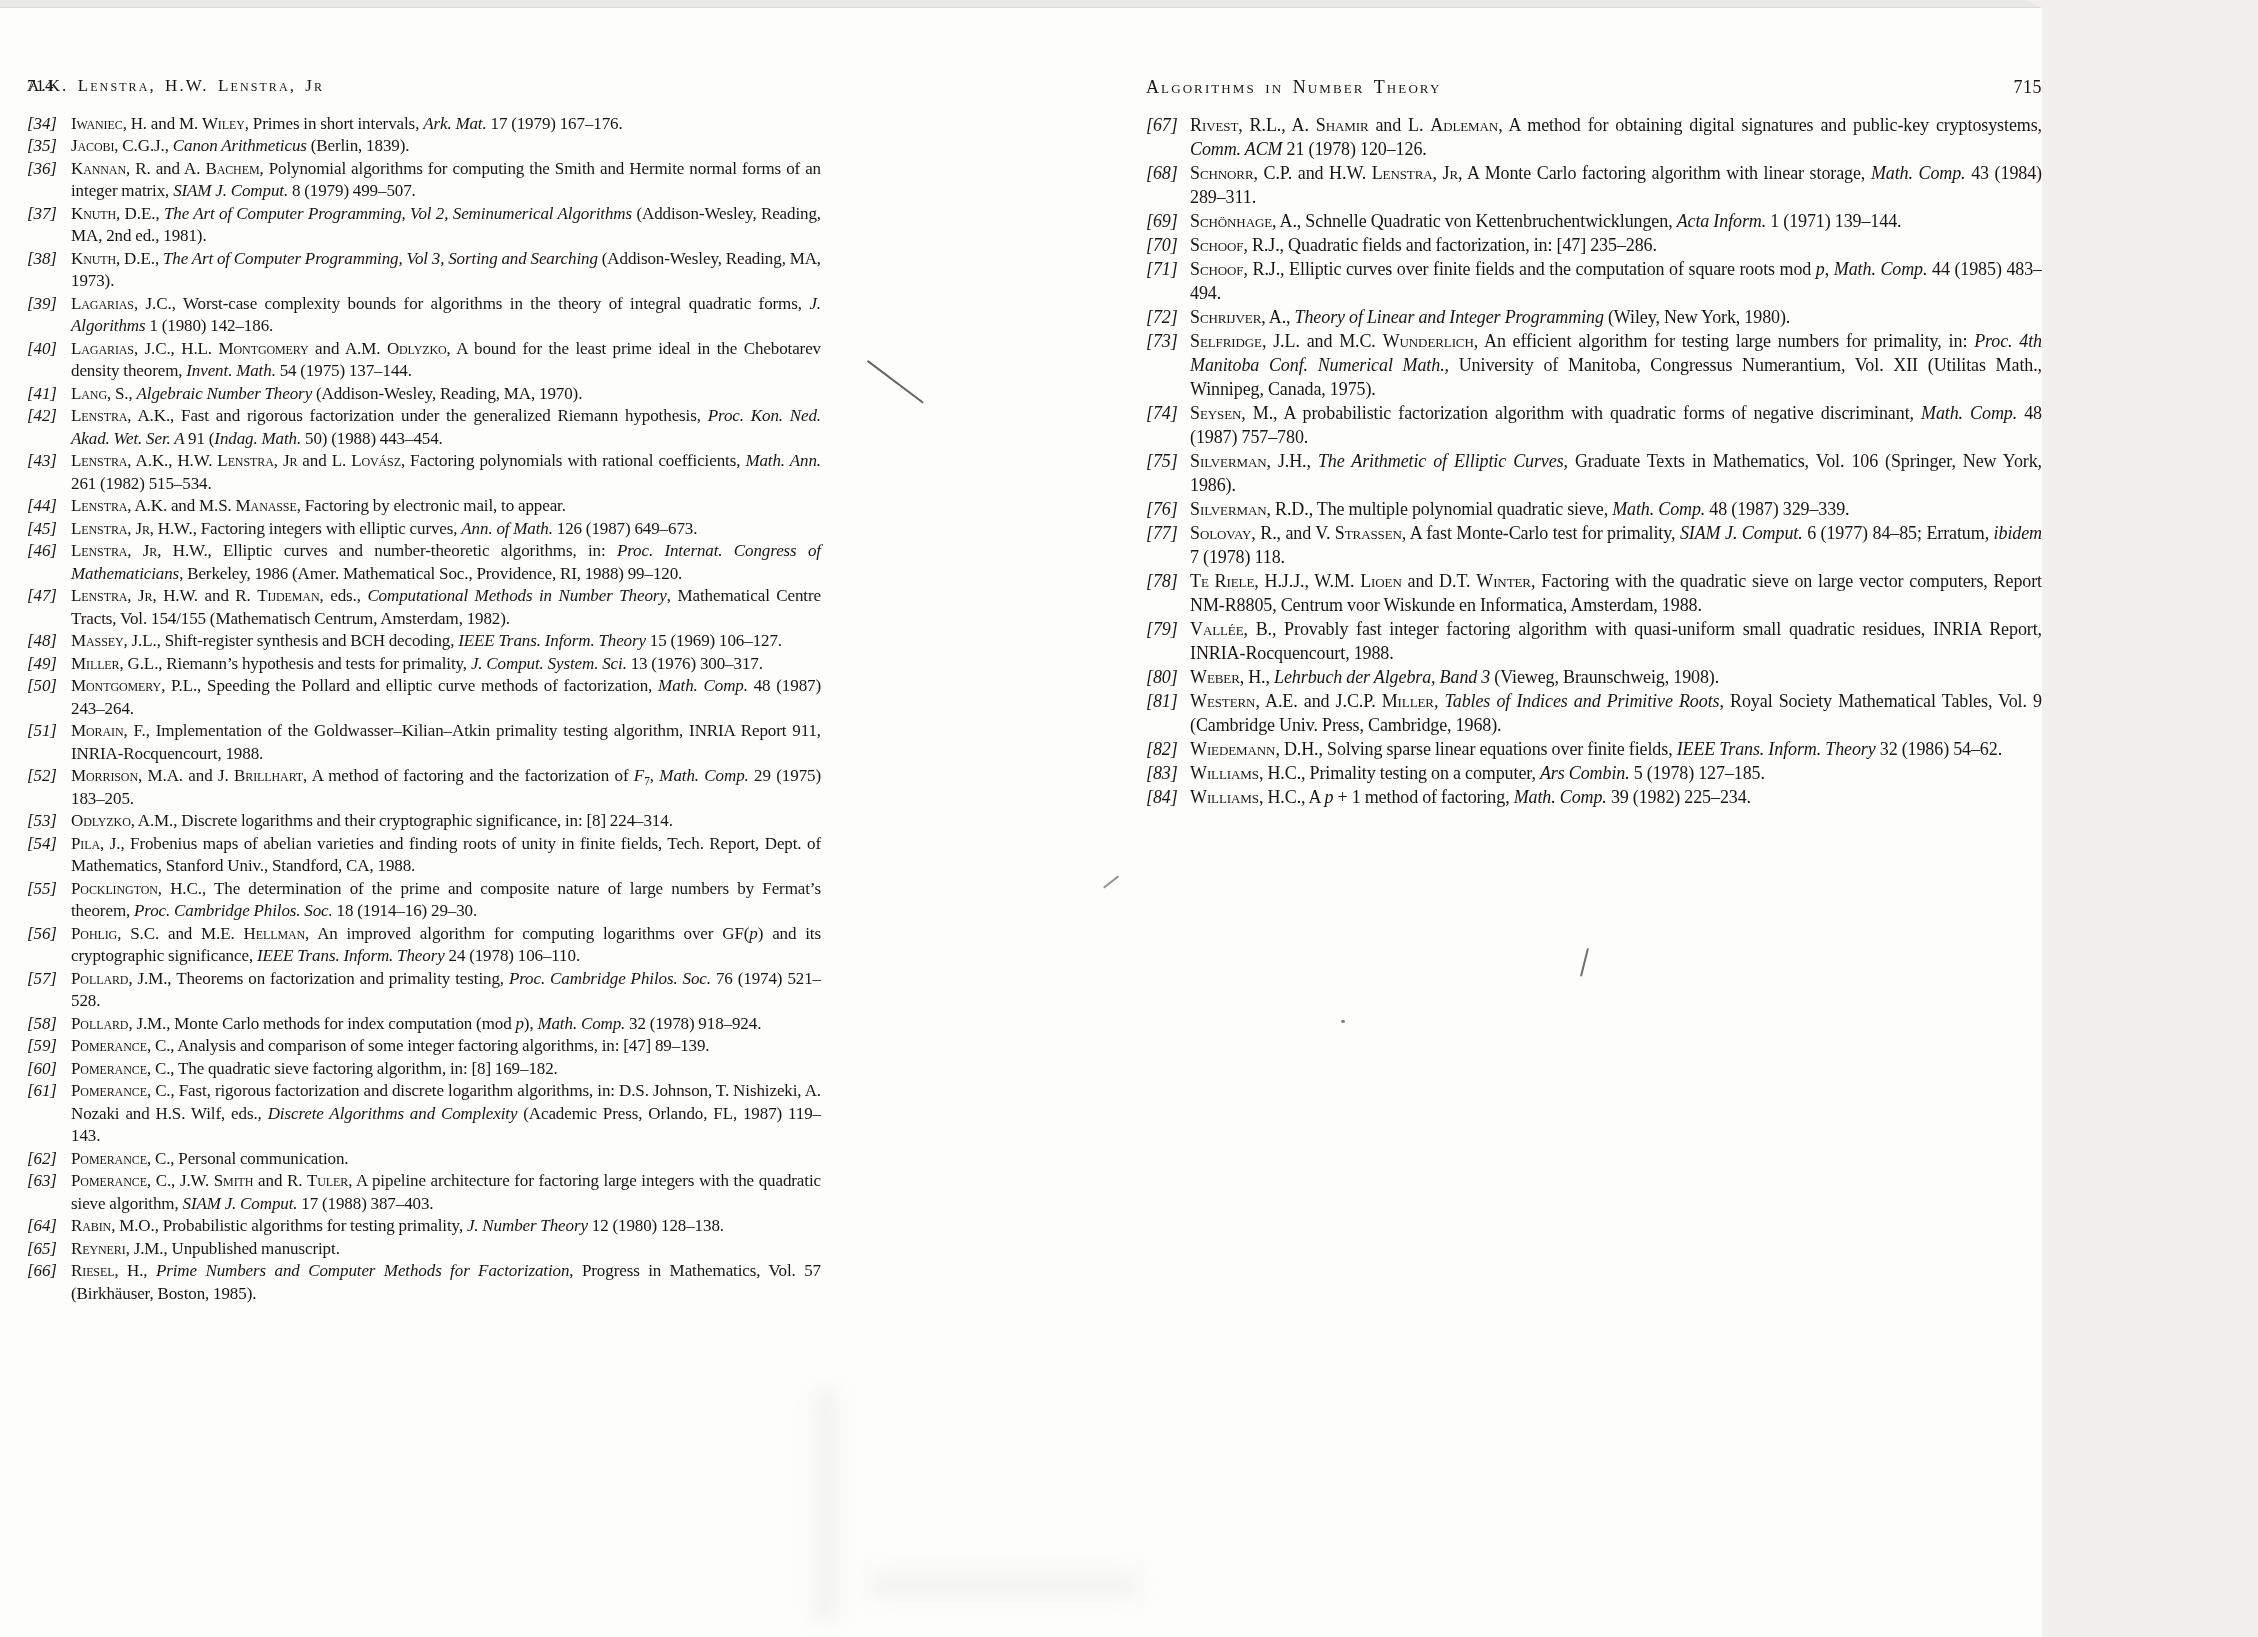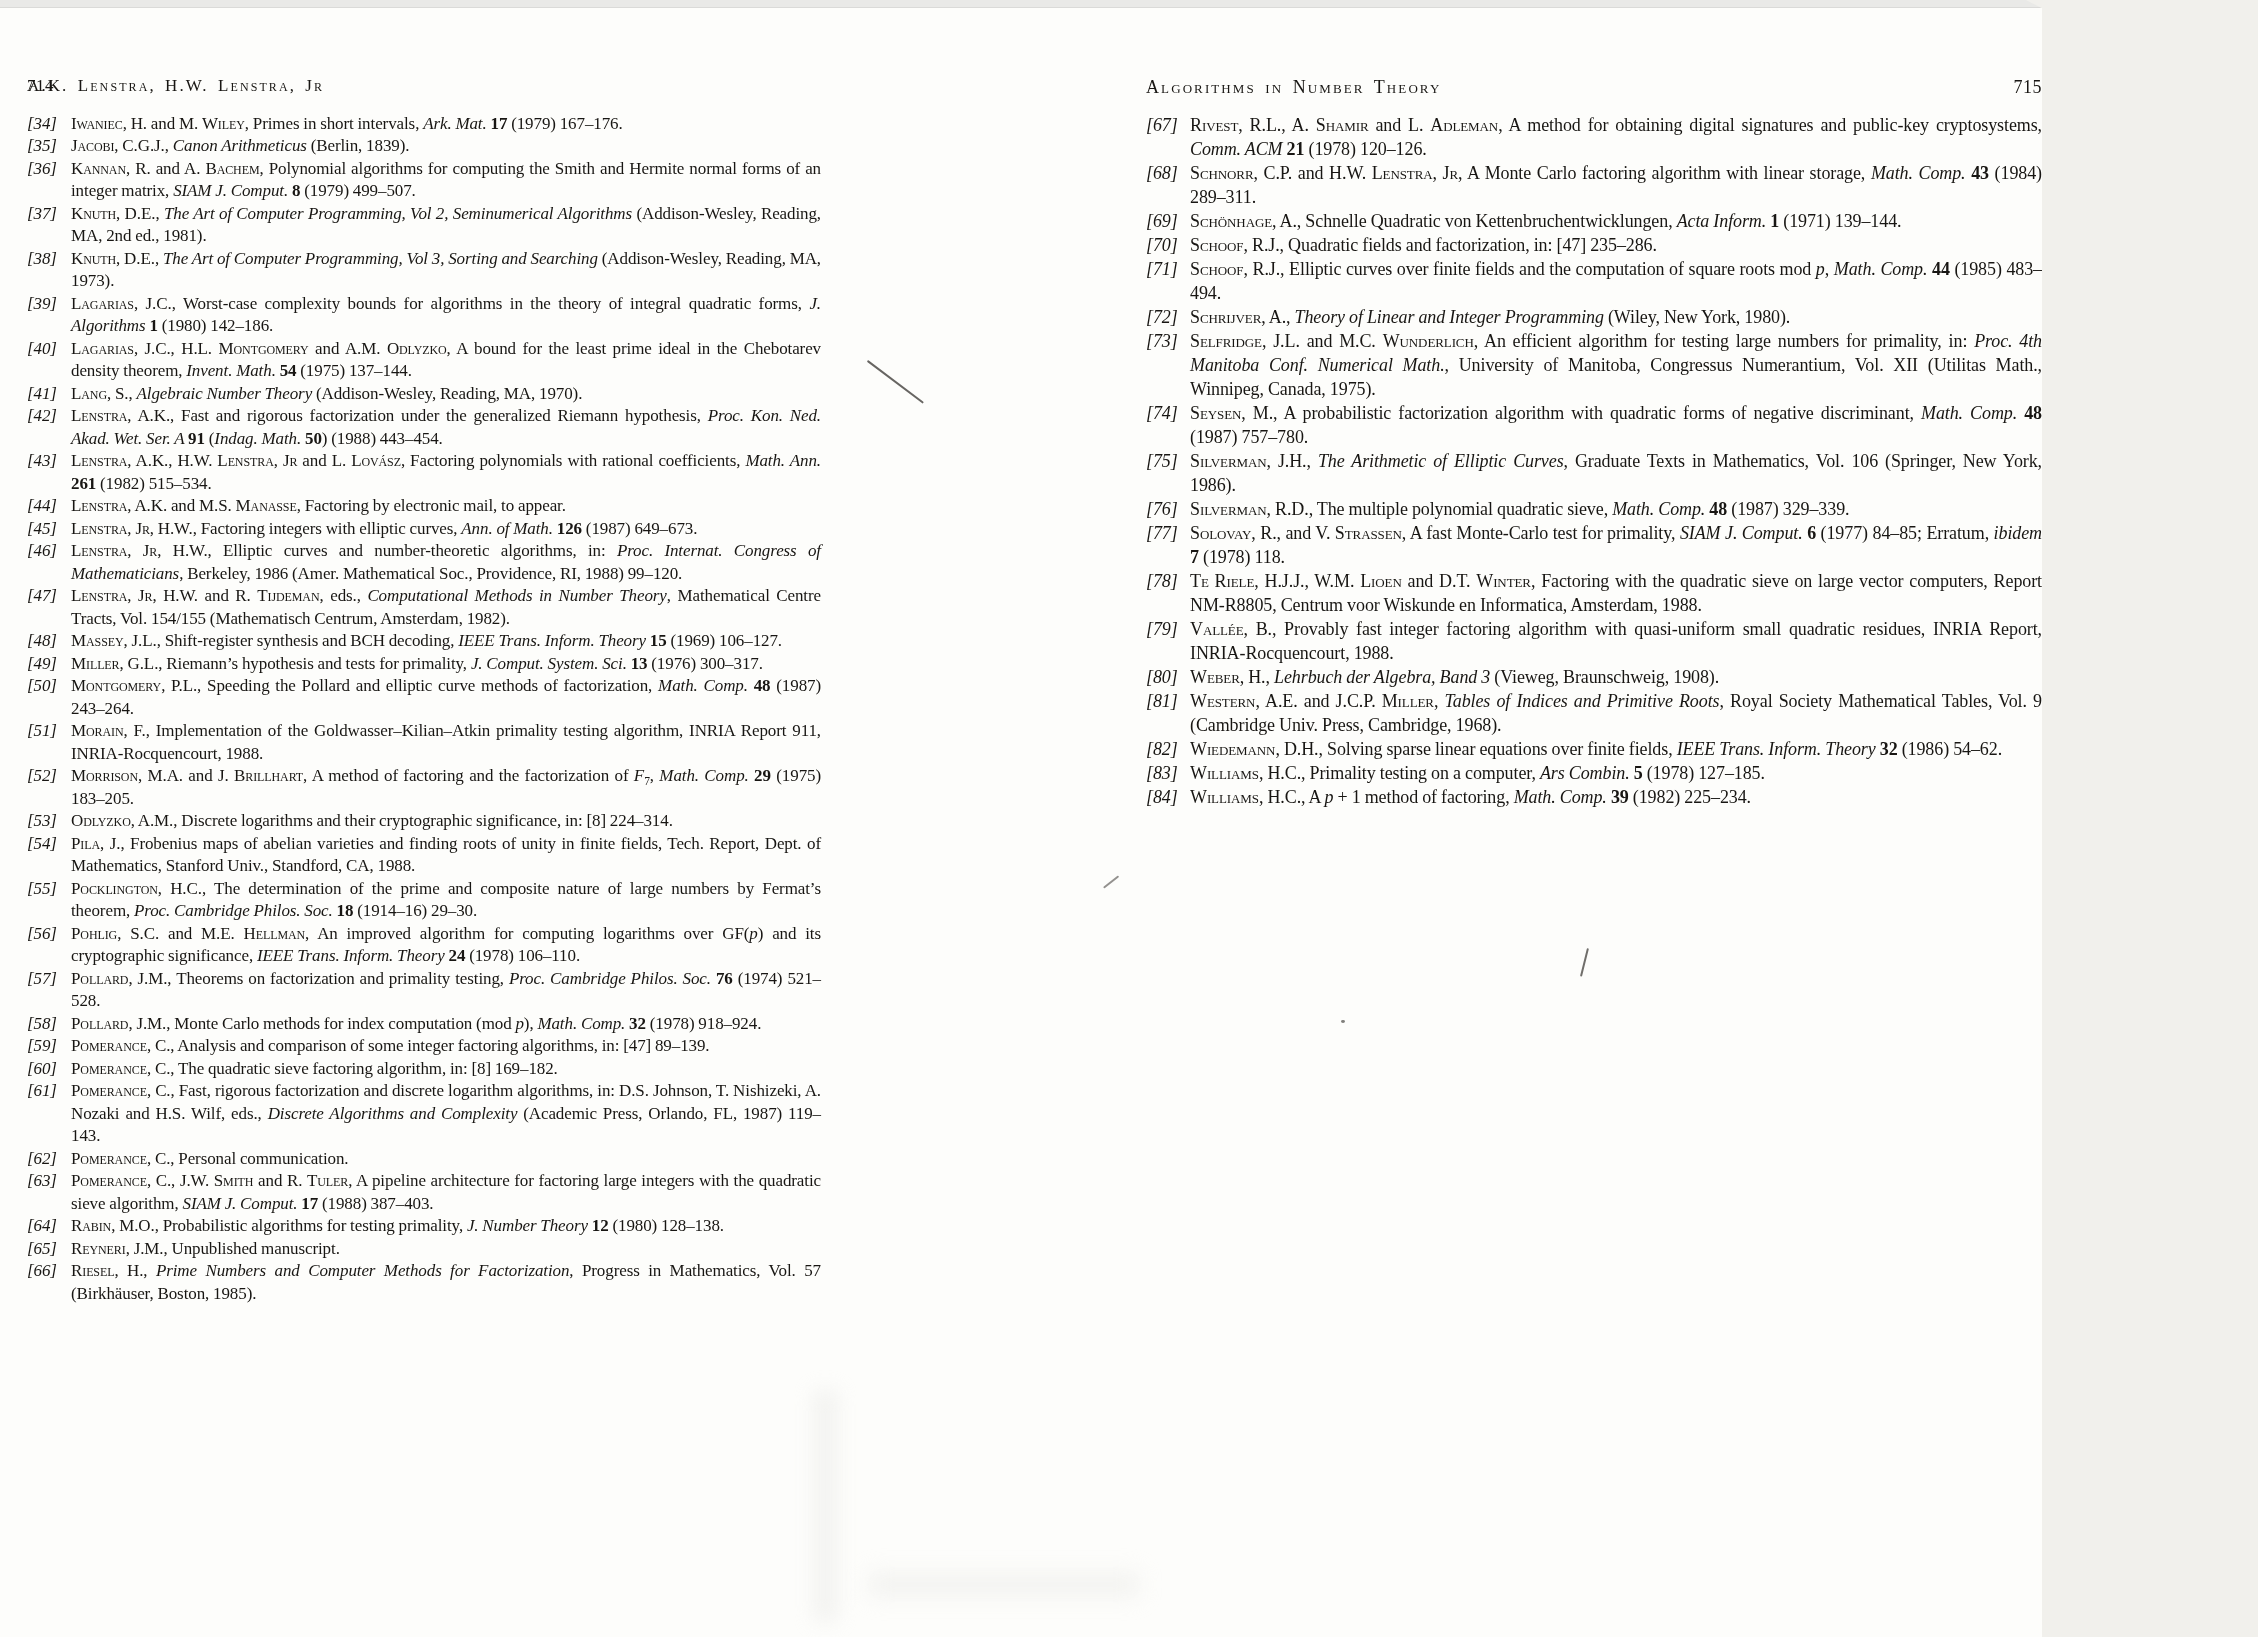--- a/index.html
+++ b/index.html
@@ -19,21 +19,21 @@
   .page-head{position:relative;height:25px;margin-bottom:12.6px;}
   .running-head{text-align:left;font-variant:small-caps;letter-spacing:2.1px;word-spacing:2.9px;}
   .folio{position:absolute;top:0;letter-spacing:0.5px;}
   .page.left  .folio{left:0;}
   .page.right .folio{right:0;}
   .refs{}
   .ref{position:relative;padding-left:44px;text-align:justify;word-spacing:-0.3px;letter-spacing:-0.1px;}
   .ref-num{position:absolute;left:0;top:0;font-style:italic;}
   .sc{font-variant:small-caps;}
   .i{font-style:italic;}
-  .b{font-weight:bold;margin-top:19px;}
+  .b{font-weight:normal;margin-top:19px;}
   .sub{vertical-align:sub;font-size:0.68em;line-height:0;}
   
   .mark{position:absolute;background:#4c4a46;border-radius:1.9px;}
   .mark-74{left:868px;top:360px;width:70px;height:2.4px;transform:rotate(37deg);transform-origin:0 0;opacity:.85;}
   .mark-84{left:1103px;top:887px;width:19.3px;height:1.9px;transform:rotate(-38deg);transform-origin:0 0;opacity:.6;}
   .mark-slash{left:1587px;top:948px;width:1.9px;height:29px;transform:rotate(14deg);transform-origin:0 0;opacity:.8;}
   .mark-dot{left:1341px;top:1020px;width:3.9px;height:2.9px;border-radius:50%;opacity:.7;}
   .smudge-gutter{position:absolute;left:813px;top:1390px;width:25px;height:232px;background:#e7e7e4;filter:blur(9.7px);opacity:.45;}
   .smudge-bottom{position:absolute;left:869px;top:1572px;width:270px;height:25px;background:#e9e9e6;filter:blur(10.6px);opacity:.5;}
 </style>

